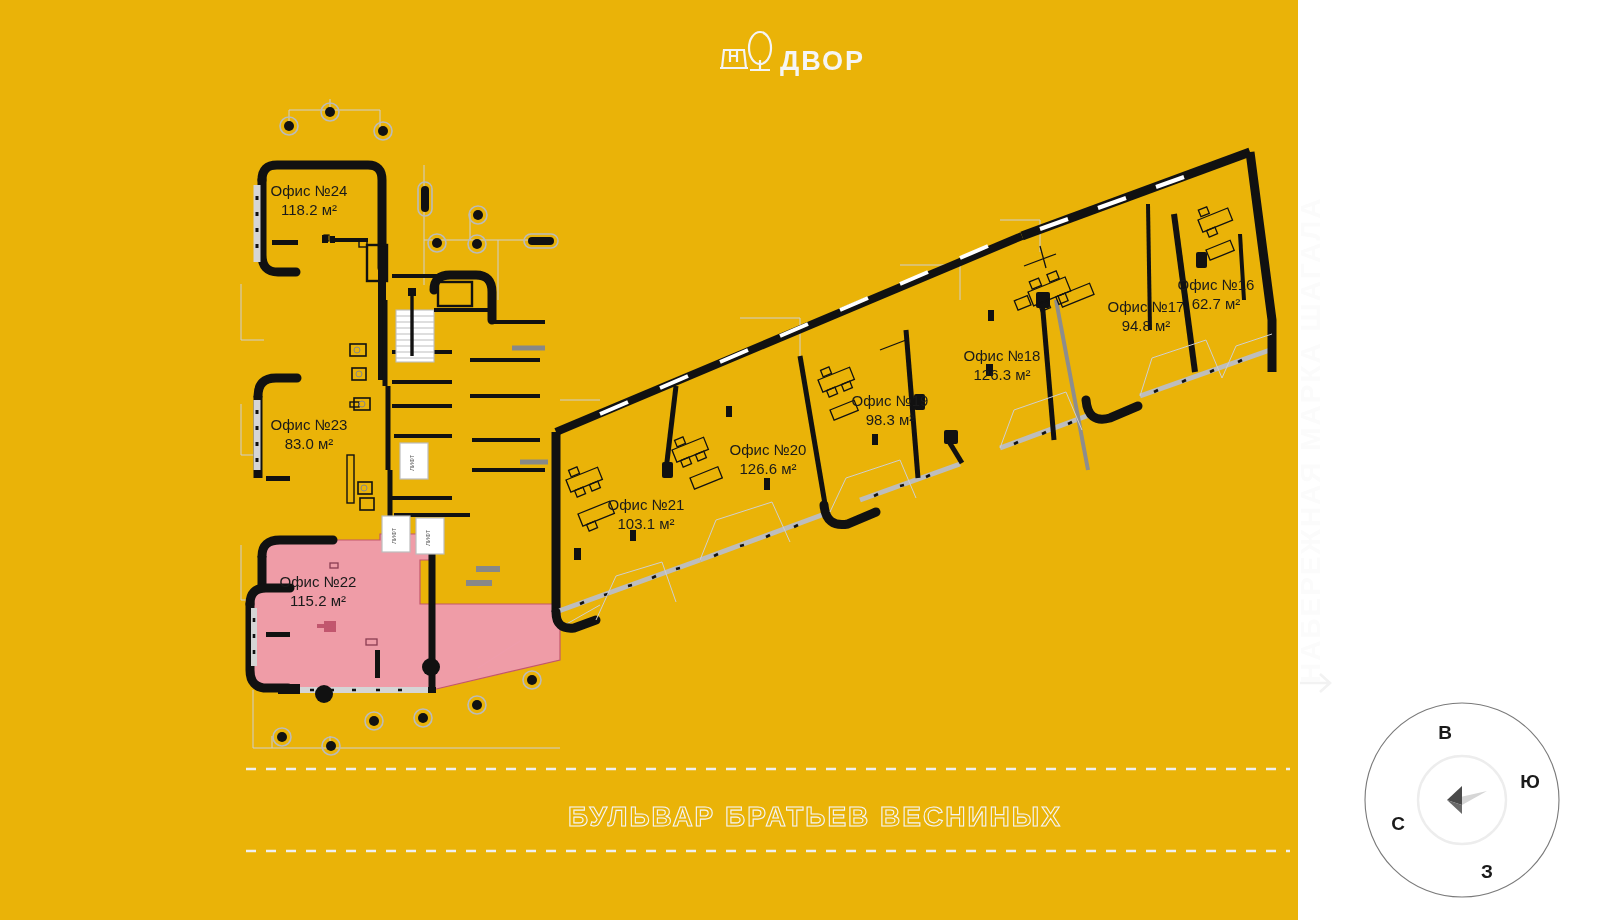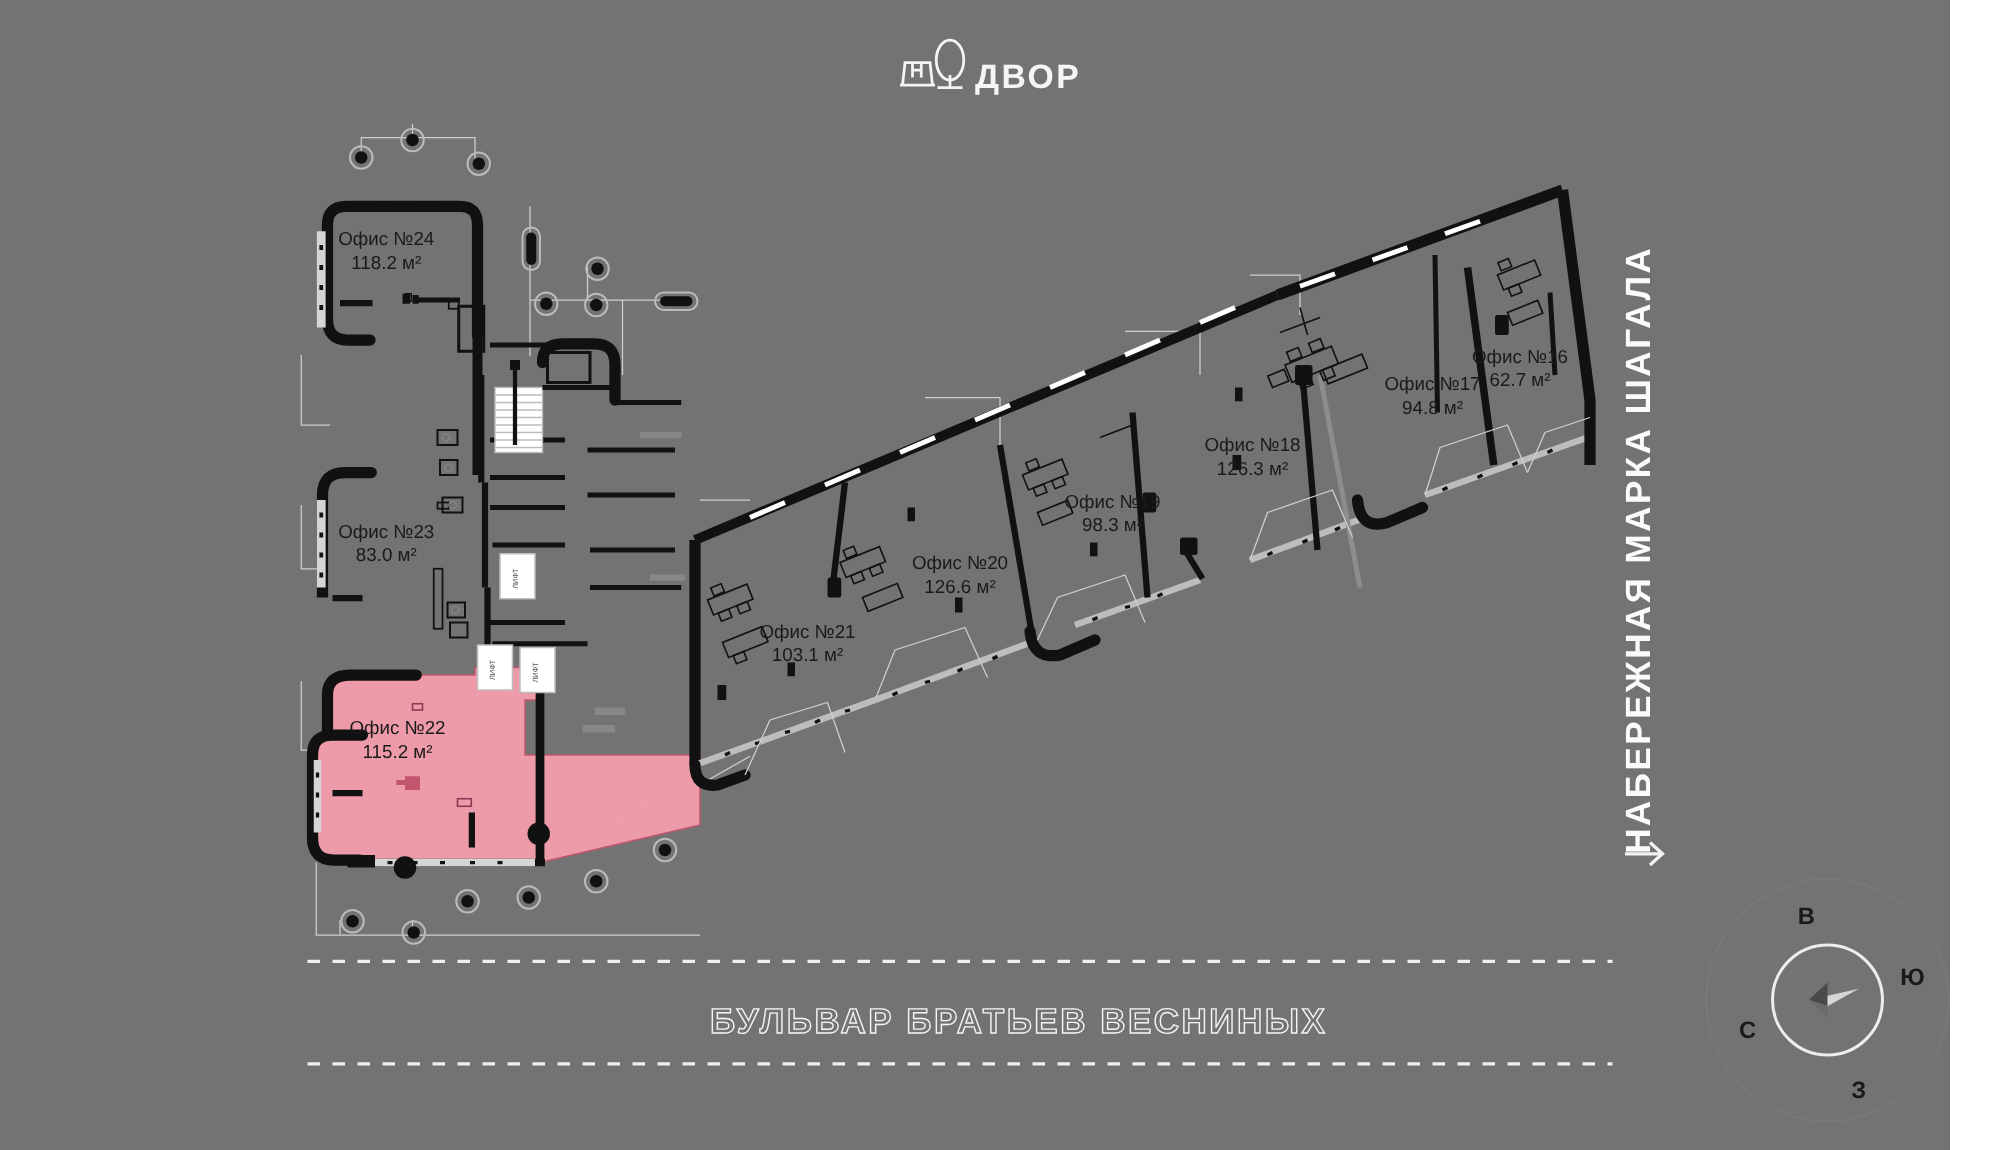--- a/index.html
+++ b/index.html
@@ -1,17 +1,17 @@
 <!DOCTYPE html>
 <html><head>
 <meta charset="utf-8">
 <style>
   html,body{margin:0;padding:0;background:#ffffff;}
   body{width:1600px;height:920px;overflow:hidden;font-family:"Liberation Sans",sans-serif;position:relative;}
-  #stage{position:absolute;left:0;top:0;width:1560px;height:920px;background:#737373;text-align:right;}
+  #stage{position:absolute;left:0;top:0;width:1298px;height:920px;background:#eab308;text-align:right;}
   svg{display:block;}
   .lbl{font-family:"Liberation Sans",sans-serif;fill:#1a1a1a;font-size:15px;text-anchor:middle;}
   .lbl-area{font-family:"Liberation Sans",sans-serif;fill:#1a1a1a;font-size:15px;text-anchor:middle;}
   .tiny{font-family:"Liberation Sans",sans-serif;fill:#555;font-size:6px;text-anchor:middle;}
   .street{font-family:"Liberation Sans",sans-serif;fill:#fbfbfb;font-size:28px;letter-spacing:2px;font-weight:bold;}
   .street-outline{font-family:"Liberation Sans",sans-serif;fill:none;stroke:#f4f4f4;stroke-width:1.1px;font-size:28px;letter-spacing:2px;font-weight:bold;}
   .yard{font-family:"Liberation Sans",sans-serif;fill:#f5f5f5;font-size:27px;letter-spacing:2px;font-weight:bold;}
   .compass-letter{font-family:"Liberation Sans",sans-serif;fill:#1a1a1a;font-size:19px;font-weight:bold;text-anchor:middle;}
 </style>
 </head>

